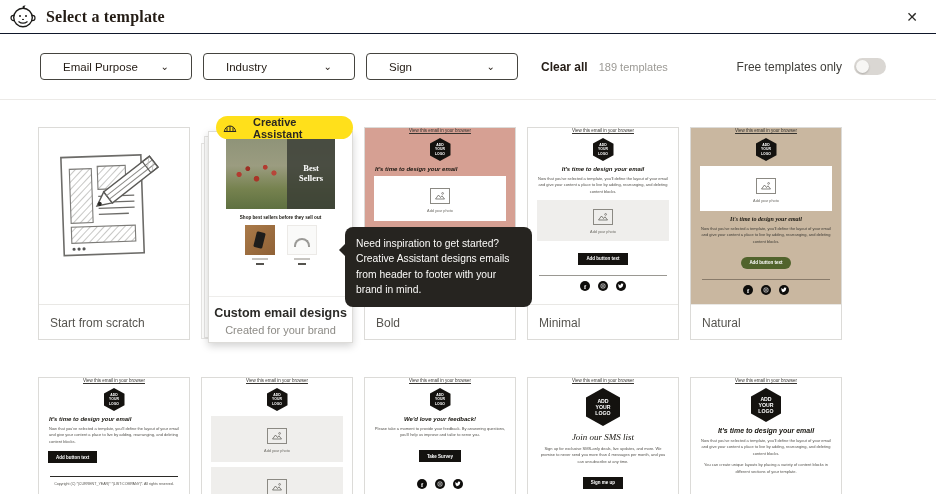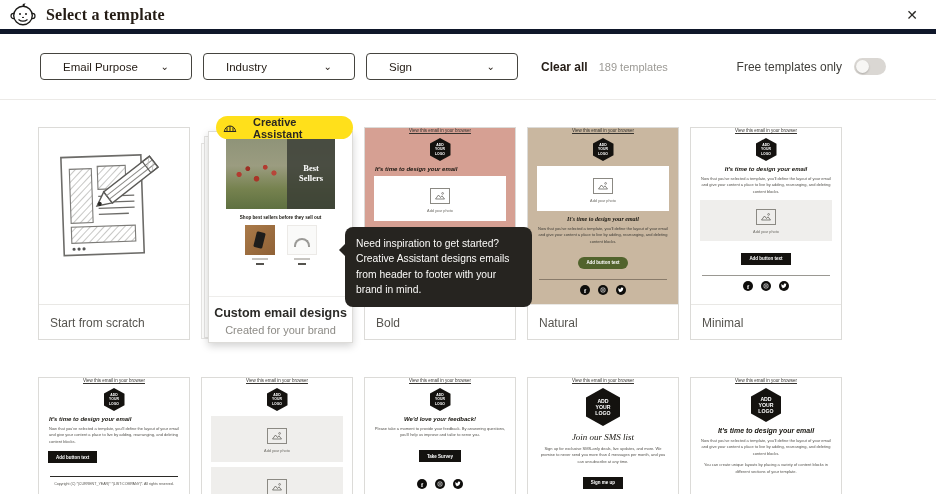--- a/index.html
+++ b/index.html
@@ -1,21 +1,21 @@
 <!DOCTYPE html>
 <html><head>
 <meta charset="utf-8">
 <style>
   * { margin:0; padding:0; box-sizing:border-box; }
   html,body { width:936px; height:494px; overflow:hidden; background:#fff;
     font-family:"Liberation Sans", sans-serif; color:#241c15; }
 
   
   .topbar { height:34px; display:flex; align-items:center; padding:0 18px 0 10px;
-    border-bottom:5px solid #0f172a; background:#fff; position:relative; z-index:20; }
+    border-bottom:1px solid #0f172a; background:#fff; position:relative; z-index:20; }
   .freddie { width:26px; height:26px; flex:0 0 auto; }
   .page-title { font-family:"Liberation Serif", serif; font-weight:bold; font-size:16px;
     margin-left:10px; letter-spacing:.2px; color:#241c15; }
   .close-btn { margin-left:auto; font-size:14px; color:#2b2a27; cursor:pointer; line-height:1; }
 
   
   .filterbar { height:66px; display:flex; align-items:center; padding:0 50px 0 40px;
     border-bottom:1px solid #eceae7; background:#fff; position:relative; z-index:20; }
   .dropdown { width:152px; height:27px; border:1px solid #45443f; border-radius:4px;
     display:flex; align-items:center; padding:0 22px; margin-right:11px; background:#fff;
@@ -286,60 +286,20 @@
               <path d="M2.6 7 C4 7.4 5.6 7 6.4 5.8 C7 4.9 7.1 3.8 7 3.4 L7.8 2.8 L6.8 3 C6.3 2.4 5.4 2.4 4.9 3 C4.5 3.5 4.6 4 4.7 4.3 C3.7 4.2 2.9 3.6 2.4 3 C2.1 3.9 2.3 4.6 3 5.2 C2.8 5.2 2.5 5.1 2.3 5 C2.4 5.8 3 6.4 3.7 6.5 C3.4 6.8 2.9 7 2.6 7 Z" fill="#fff"></path>
             </svg>
         </div>
       </div>
     </div>
     <div class="card-label">Bold</div>
   </div>
 
   <div class="card">
     <div class="preview">
-      <div class="mini tan">
-        <a class="m-link">View this email in your browser</a>
-        <div class="m-hex">
-            <span>ADD YOUR LOGO</span>
-          </div>
-        <div class="m-box white">
-          <div class="ph">
-            <svg viewBox="0 0 12 10" width="12" height="10">
-              <path d="M1.5 8 L4.5 4 L6.5 6.5 L8 4.8 L10.5 8 Z" fill="none" stroke="#55534e" stroke-width=".7"></path>
-              <circle cx="8.6" cy="2.4" r=".9" fill="none" stroke="#55534e" stroke-width=".6"></circle>
-            </svg>
-          </div>
-          <div class="m-caption">Add your photo</div>
-        </div>
-        <div class="m-title serif">It's time to design your email</div>
-        <div class="m-body" style="color:#3e3c36;">Now that you've selected a template, you'll define the layout of your email and give your content a place to live by adding, rearranging, and deleting content blocks.</div>
-        <div class="m-btn green">Add button text</div>
-        <div class="m-divider"></div>
-        <div class="m-social">
-          <svg viewBox="0 0 10 10" width="10" height="10">
-              <circle cx="5" cy="5" r="5" fill="#0e0d0b"></circle>
-              <text x="5" y="7.6" font-size="6.5" fill="#fff" text-anchor="middle" font-weight="bold">f</text>
-            </svg>
-          <svg viewBox="0 0 10 10" width="10" height="10">
-              <circle cx="5" cy="5" r="5" fill="#0e0d0b"></circle>
-              <rect x="3" y="3" width="4" height="4" rx="1.1" fill="none" stroke="#fff" stroke-width=".7"></rect>
-              <circle cx="5" cy="5" r=".8" fill="#fff"></circle>
-            </svg>
-          <svg viewBox="0 0 10 10" width="10" height="10">
-              <circle cx="5" cy="5" r="5" fill="#0e0d0b"></circle>
-              <path d="M2.6 7 C4 7.4 5.6 7 6.4 5.8 C7 4.9 7.1 3.8 7 3.4 L7.8 2.8 L6.8 3 C6.3 2.4 5.4 2.4 4.9 3 C4.5 3.5 4.6 4 4.7 4.3 C3.7 4.2 2.9 3.6 2.4 3 C2.1 3.9 2.3 4.6 3 5.2 C2.8 5.2 2.5 5.1 2.3 5 C2.4 5.8 3 6.4 3.7 6.5 C3.4 6.8 2.9 7 2.6 7 Z" fill="#fff"></path>
-            </svg>
-        </div>
-      </div>
-    </div>
-    <div class="card-label">Natural</div>
-  </div>
-
-  <div class="card">
-    <div class="preview">
       <div class="mini">
         <a class="m-link">View this email in your browser</a>
         <div class="m-hex">
             <span>ADD YOUR LOGO</span>
           </div>
         <div class="m-title">It's time to design your email</div>
         <div class="m-body">Now that you've selected a template, you'll define the layout of your email and give your content a place to live by adding, rearranging, and deleting content blocks.</div>
         <div class="m-box">
           <div class="ph">
             <svg viewBox="0 0 12 10" width="12" height="10">
@@ -363,20 +323,60 @@
             </svg>
           <svg viewBox="0 0 10 10" width="10" height="10">
               <circle cx="5" cy="5" r="5" fill="#0e0d0b"></circle>
               <path d="M2.6 7 C4 7.4 5.6 7 6.4 5.8 C7 4.9 7.1 3.8 7 3.4 L7.8 2.8 L6.8 3 C6.3 2.4 5.4 2.4 4.9 3 C4.5 3.5 4.6 4 4.7 4.3 C3.7 4.2 2.9 3.6 2.4 3 C2.1 3.9 2.3 4.6 3 5.2 C2.8 5.2 2.5 5.1 2.3 5 C2.4 5.8 3 6.4 3.7 6.5 C3.4 6.8 2.9 7 2.6 7 Z" fill="#fff"></path>
             </svg>
         </div>
       </div>
     </div>
     <div class="card-label">Minimal</div>
   </div>
+
+  <div class="card">
+    <div class="preview">
+      <div class="mini tan">
+        <a class="m-link">View this email in your browser</a>
+        <div class="m-hex">
+            <span>ADD YOUR LOGO</span>
+          </div>
+        <div class="m-box white">
+          <div class="ph">
+            <svg viewBox="0 0 12 10" width="12" height="10">
+              <path d="M1.5 8 L4.5 4 L6.5 6.5 L8 4.8 L10.5 8 Z" fill="none" stroke="#55534e" stroke-width=".7"></path>
+              <circle cx="8.6" cy="2.4" r=".9" fill="none" stroke="#55534e" stroke-width=".6"></circle>
+            </svg>
+          </div>
+          <div class="m-caption">Add your photo</div>
+        </div>
+        <div class="m-title serif">It's time to design your email</div>
+        <div class="m-body" style="color:#3e3c36;">Now that you've selected a template, you'll define the layout of your email and give your content a place to live by adding, rearranging, and deleting content blocks.</div>
+        <div class="m-btn green">Add button text</div>
+        <div class="m-divider"></div>
+        <div class="m-social">
+          <svg viewBox="0 0 10 10" width="10" height="10">
+              <circle cx="5" cy="5" r="5" fill="#0e0d0b"></circle>
+              <text x="5" y="7.6" font-size="6.5" fill="#fff" text-anchor="middle" font-weight="bold">f</text>
+            </svg>
+          <svg viewBox="0 0 10 10" width="10" height="10">
+              <circle cx="5" cy="5" r="5" fill="#0e0d0b"></circle>
+              <rect x="3" y="3" width="4" height="4" rx="1.1" fill="none" stroke="#fff" stroke-width=".7"></rect>
+              <circle cx="5" cy="5" r=".8" fill="#fff"></circle>
+            </svg>
+          <svg viewBox="0 0 10 10" width="10" height="10">
+              <circle cx="5" cy="5" r="5" fill="#0e0d0b"></circle>
+              <path d="M2.6 7 C4 7.4 5.6 7 6.4 5.8 C7 4.9 7.1 3.8 7 3.4 L7.8 2.8 L6.8 3 C6.3 2.4 5.4 2.4 4.9 3 C4.5 3.5 4.6 4 4.7 4.3 C3.7 4.2 2.9 3.6 2.4 3 C2.1 3.9 2.3 4.6 3 5.2 C2.8 5.2 2.5 5.1 2.3 5 C2.4 5.8 3 6.4 3.7 6.5 C3.4 6.8 2.9 7 2.6 7 Z" fill="#fff"></path>
+            </svg>
+        </div>
+      </div>
+    </div>
+    <div class="card-label">Natural</div>
+  </div>
 </div>
 
 <div class="tooltip">
   <div class="arrow"></div>
   <span>Need inspiration to get started? Creative Assistant designs emails from header to footer with your brand in mind.</span>
 </div>
 
 <div class="row row2">
 
   <div class="card">

